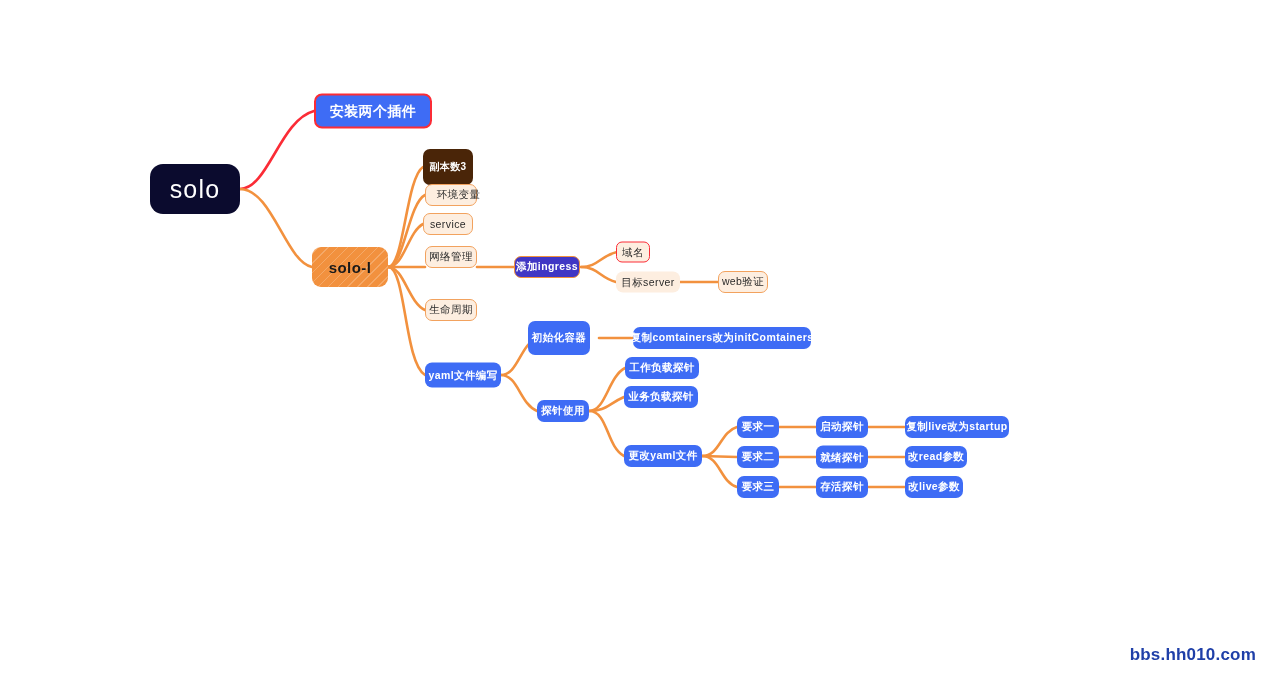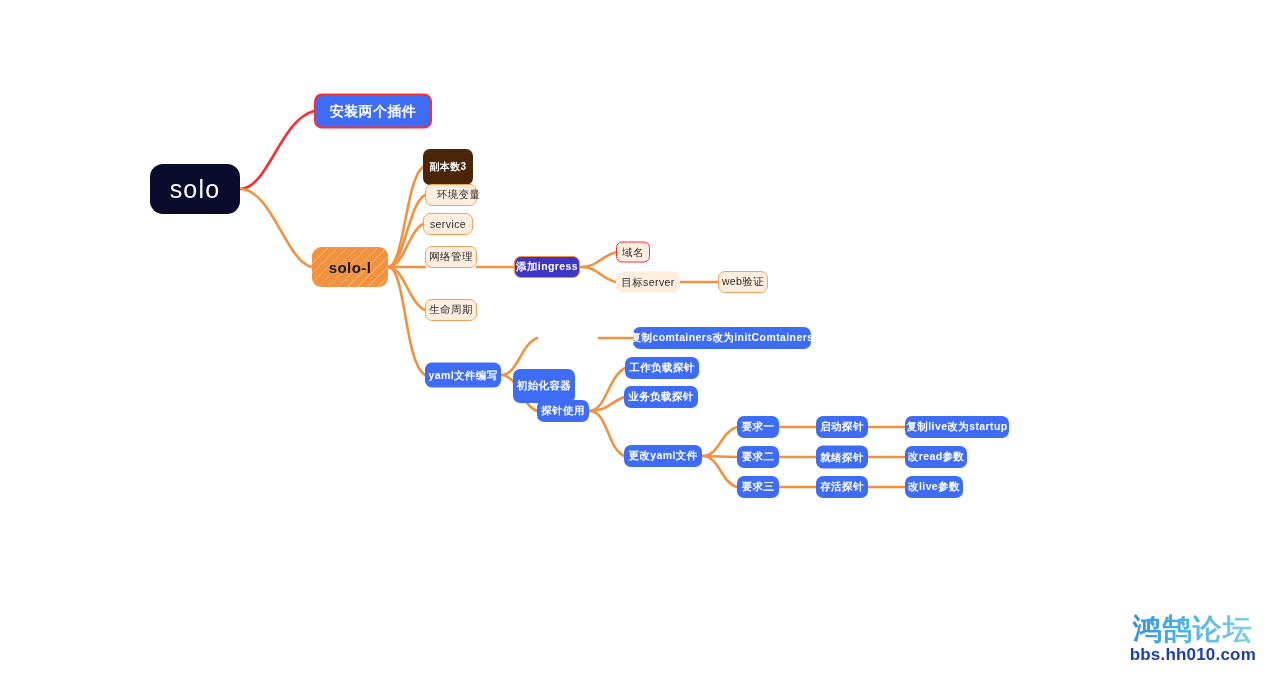--- a/index.html
+++ b/index.html
@@ -225,21 +225,21 @@
       </div>
       <div class="node n-peach-plain" style="left: 648px; top: 282px; width: 64px; height: 21px;">
         <span>目标server</span>
       </div>
       <div class="node n-peach" style="left: 743px; top: 282px; width: 50px; height: 22px;">
         <span>web验证</span>
       </div>
       <div class="node n-blue" style="left: 463px; top: 375px; width: 76px; height: 25px;">
         <span>yaml文件编写</span>
       </div>
-      <div class="node n-blue" style="left: 544px; top: 338px; width: 62px; height: 34px; margin-top: 48px;">
+      <div class="node n-blue" style="left: 559px; top: 338px; width: 62px; height: 34px;">
         <span>初始化容器</span>
       </div>
       <div class="node n-blue" style="left: 722px; top: 338px; width: 178px; height: 22px;">
         <span>复制comtainers改为initComtainers</span>
       </div>
       <div class="node n-blue" style="left: 563px; top: 411px; width: 52px; height: 22px;">
         <span>探针使用</span>
       </div>
       <div class="node n-blue" style="left: 662px; top: 368px; width: 74px; height: 22px;">
         <span>工作负载探针</span>
@@ -274,15 +274,14 @@
       <div class="node n-blue" style="left: 936px; top: 457px; width: 62px; height: 22px;">
         <span>改read参数</span>
       </div>
       <div class="node n-blue" style="left: 934px; top: 487px; width: 58px; height: 22px;">
         <span>改live参数</span>
       </div>
     </div>
 </div>
 
 <div id="watermark">
-  <div id="wm-cn">鸿鹄论坛</div>
   <div id="wm-url">bbs.hh010.com</div>
 </div>
 
 </body></html>

